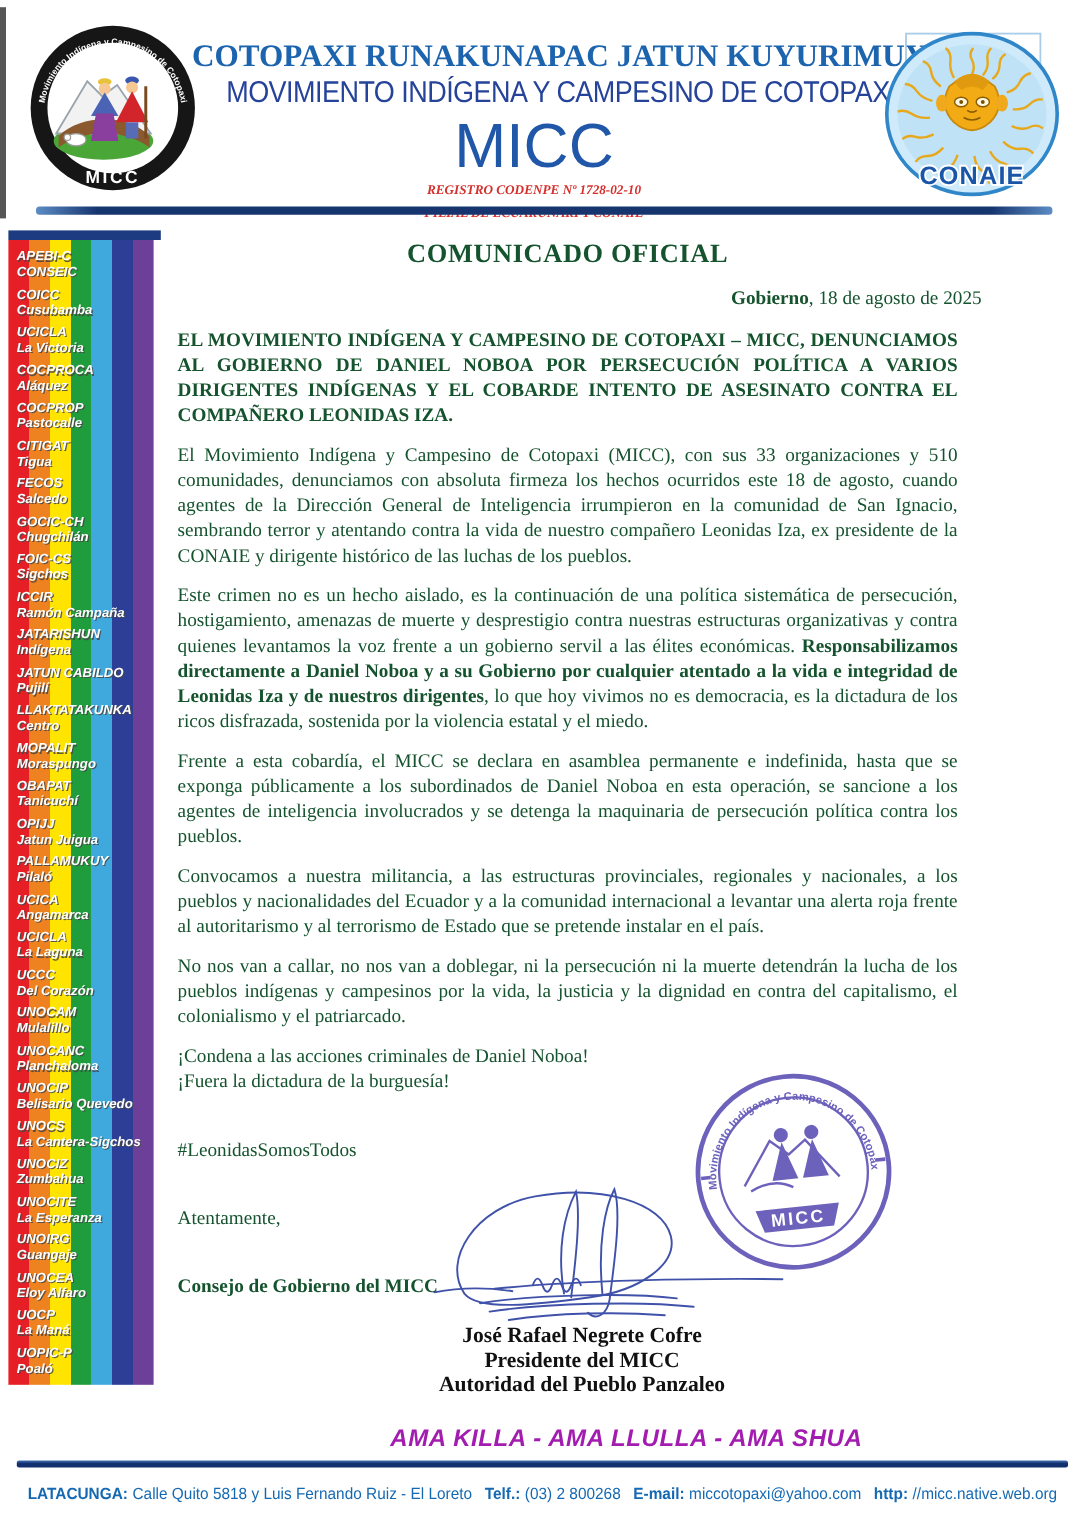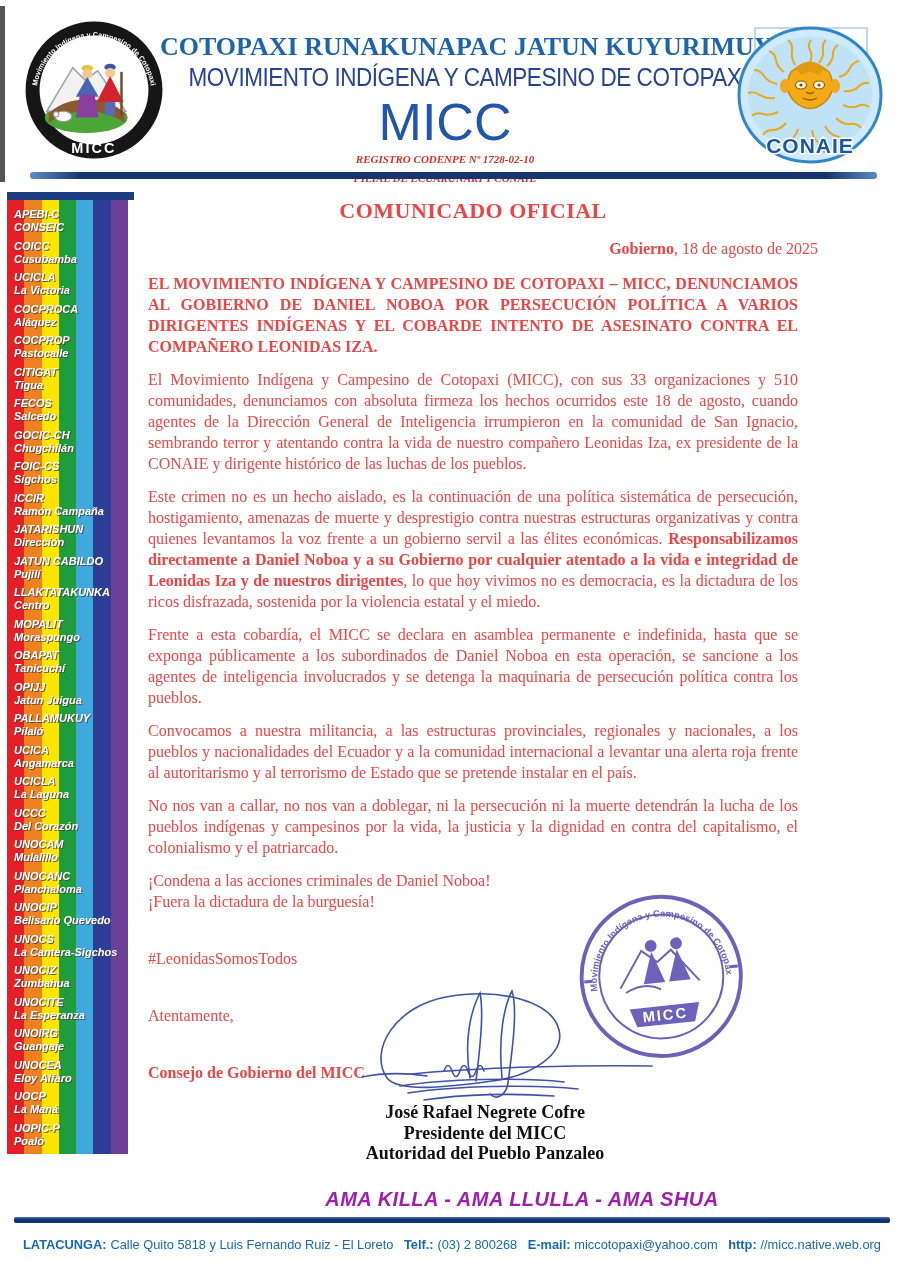--- a/index.html
+++ b/index.html
@@ -32,21 +32,21 @@
                #1f9c3c 42.86% 57.14%, #3fa8dc 57.14% 71.43%, #2c3e96 71.43% 85.71%,
                #6c4099 85.71% 100%); }
   .org-list { position:absolute; left:0; top:0; width:100%; padding:8px 2px 0 7px; box-sizing:border-box;
              font-family:"Liberation Sans","DejaVu Sans",sans-serif; }
   .org { margin-bottom:5.5px; }
   .org-acronym, .org-location {
              font-size:11px; line-height:13px; font-weight:bold; font-style:italic; color:#ffffff;
              text-shadow:1px 1px 0 rgba(70,70,70,.85); white-space:nowrap; letter-spacing:0; }
 
   
-  .content { position:absolute; left:148px; top:198px; width:650px; color:#ef4444; }
+  .content { position:absolute; left:148px; top:198px; width:650px; color:#14532d; }
   .doc-title { text-align:center; font-weight:bold; font-size:22px; letter-spacing:.5px; margin-bottom:14px; }
   .dateline { text-align:right; font-size:16px; line-height:21px; margin:0 -20px 14px 0; }
   .dateline b { font-weight:bold; }
   .content p { margin:0 0 12px 0; font-size:16px; line-height:21px; text-align:justify; }
   .content p.lead { font-weight:bold; }
   .slogans p { margin:0; text-align:left; }
   .slogans { margin-bottom:12px; }
   .hashtag, .closing { margin:36px 0 !important; text-align:right; }
   .council { margin:21px 0 0 0 !important; font-weight:bold; text-align:left !important; }
 
@@ -190,21 +190,21 @@
         <div class="org">
           <div class="org-acronym">FOIC-CS</div>
           <div class="org-location">Sigchos</div>
         </div>
         <div class="org">
           <div class="org-acronym">ICCIR</div>
           <div class="org-location">Ramón Campaña</div>
         </div>
         <div class="org">
           <div class="org-acronym">JATARISHUN</div>
-          <div class="org-location">Dirección</div>
+          <div class="org-location">Indígena</div>
         </div>
         <div class="org">
           <div class="org-acronym">JATUN CABILDO</div>
           <div class="org-location">Pujilí</div>
         </div>
         <div class="org">
           <div class="org-acronym">LLAKTATAKUNKA</div>
           <div class="org-location">Centro</div>
         </div>
         <div class="org">

